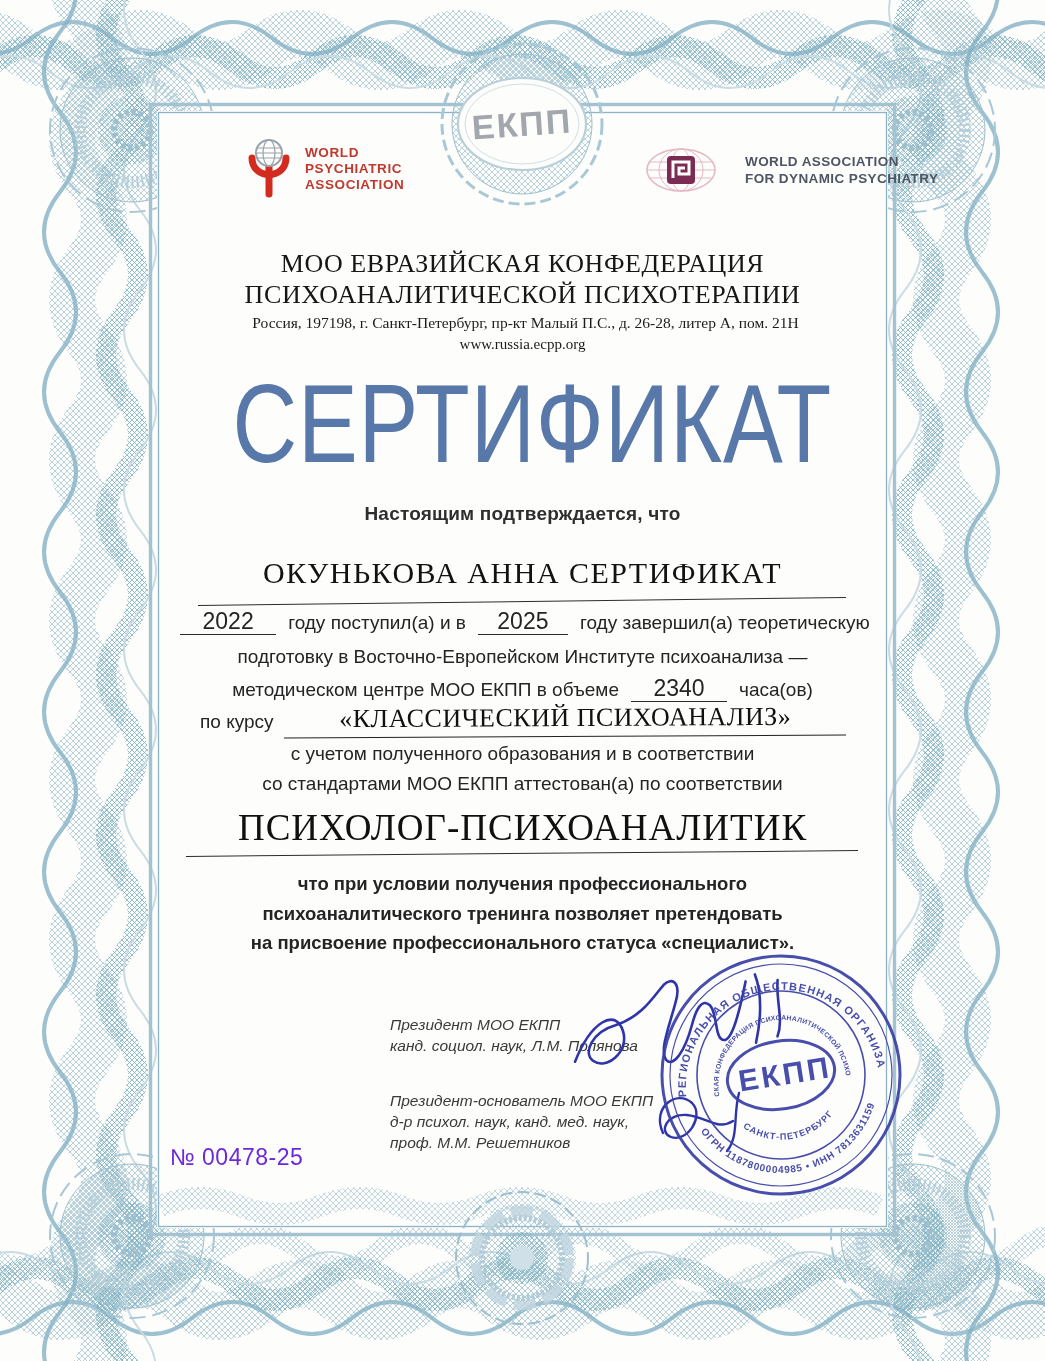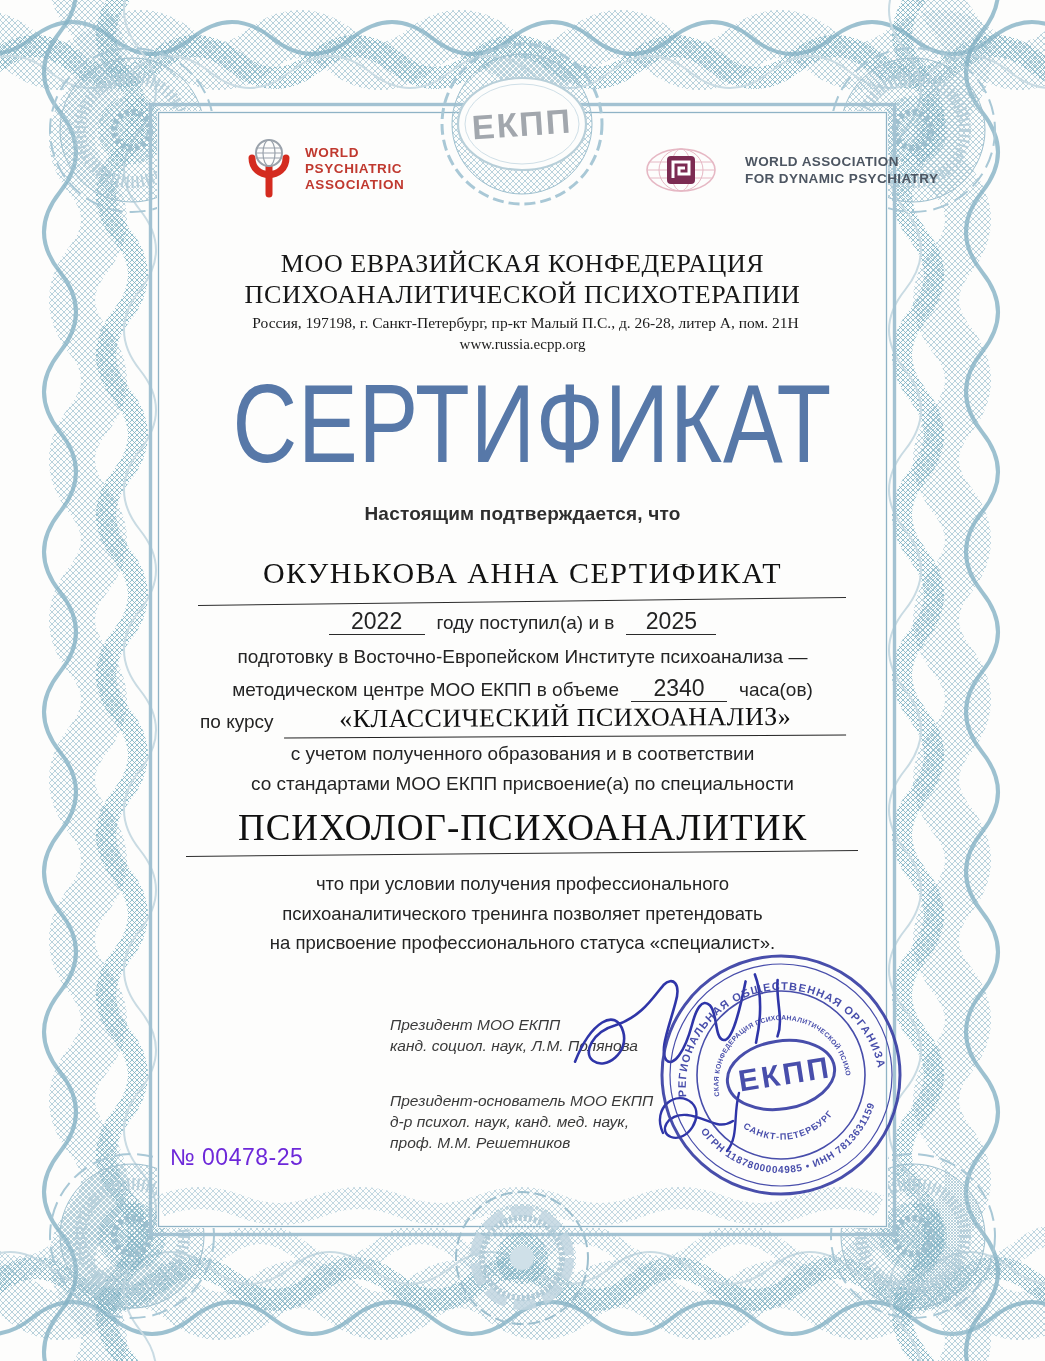--- a/index.html
+++ b/index.html
@@ -37,21 +37,21 @@
   .r1{top:609px;} .r2{top:646px;} .r3{top:676px;}
   .course-row{left:200px;width:646px;top:703px;display:flex;align-items:flex-end;gap:10px;}
   .course-label{font-size:19px;font-weight:500;color:#242424;padding-bottom:4px;}
   .course-line{flex:1;border-bottom:1.8px solid #232323;text-align:center;
                font-family:"Liberation Serif",serif;font-size:26px;color:#111;letter-spacing:.5px;
                padding-bottom:3px;transform:rotate(-.3deg);}
   .att1{top:743px;} .att2{top:773px;}
   .att{font-size:19px;color:#242424;font-weight:500;}
   .specialty{top:806px;font-family:"Liberation Serif",serif;font-size:37px;color:#101010;letter-spacing:1px;}
   .spec-rule{left:186px;width:672px;top:853px;transform:rotate(-.5deg);}
-  .closing{top:869px;font-size:18.5px;line-height:29.5px;color:#242424;font-weight:400;}
+  .closing{top:869px;font-size:18.5px;line-height:29.5px;color:#242424;font-weight:700;}
 
   .sig-block{font-size:15.5px;line-height:21px;color:#3a3a3a;font-weight:500;font-style:italic;}
   .sig1{left:390px;top:1014px;}
   .sig2{left:390px;top:1090px;}
   .number{left:170px;top:1144px;font-size:23px;color:#6d28d9;letter-spacing:.5px;}
 
   .ink{position:absolute;pointer-events:none;}
   .stamp{position:absolute;left:656px;top:950px;width:250px;height:250px;opacity:.93;
          transform:rotate(-9deg);}
 </style>
@@ -177,36 +177,37 @@
   <div class="abs center title">СЕРТИФИКАТ</div>
   <div class="abs center intro">Настоящим подтверждается, что</div>
 
   <div class="abs center name">ОКУНЬКОВА АННА СЕРТИФИКАТ</div>
   <div class="abs rule name-rule"></div>
 
   <div class="abs row r1">
     <span class="blank" style="min-width:96px">2022</span>
     <span>году поступил(а) и в</span>
     <span class="blank" style="min-width:90px">2025</span>
+    <span>году завершил(а) теоретическую</span>
   </div>
   <div class="abs row r2">
     <span>подготовку в Восточно-Европейском Институте психоанализа —</span>
   </div>
   <div class="abs row r3">
     <span>методическом центре МОО ЕКПП в объеме</span>
     <span class="blank" style="min-width:96px">2340</span>
     <span>часа(ов)</span>
   </div>
 
   <div class="abs course-row">
     <span class="course-label">по курсу</span>
     <span class="course-line">«КЛАССИЧЕСКИЙ ПСИХОАНАЛИЗ»</span>
   </div>
   <div class="abs center att att1">с учетом полученного образования и в соответствии</div>
-  <div class="abs center att att2">со стандартами МОО ЕКПП присвоение(а) по специальности</div>
+  <div class="abs center att att2">со стандартами МОО ЕКПП аттестован(а) по соответствии</div>
 
   <div class="abs center specialty">ПСИХОЛОГ-ПСИХОАНАЛИТИК</div>
   <div class="abs rule spec-rule"></div>
 
   <div class="abs center closing">
     <div>что при условии получения профессионального</div>
     <div>психоаналитического тренинга позволяет претендовать</div>
     <div>на присвоение профессионального статуса «специалист».</div>
   </div>
 

